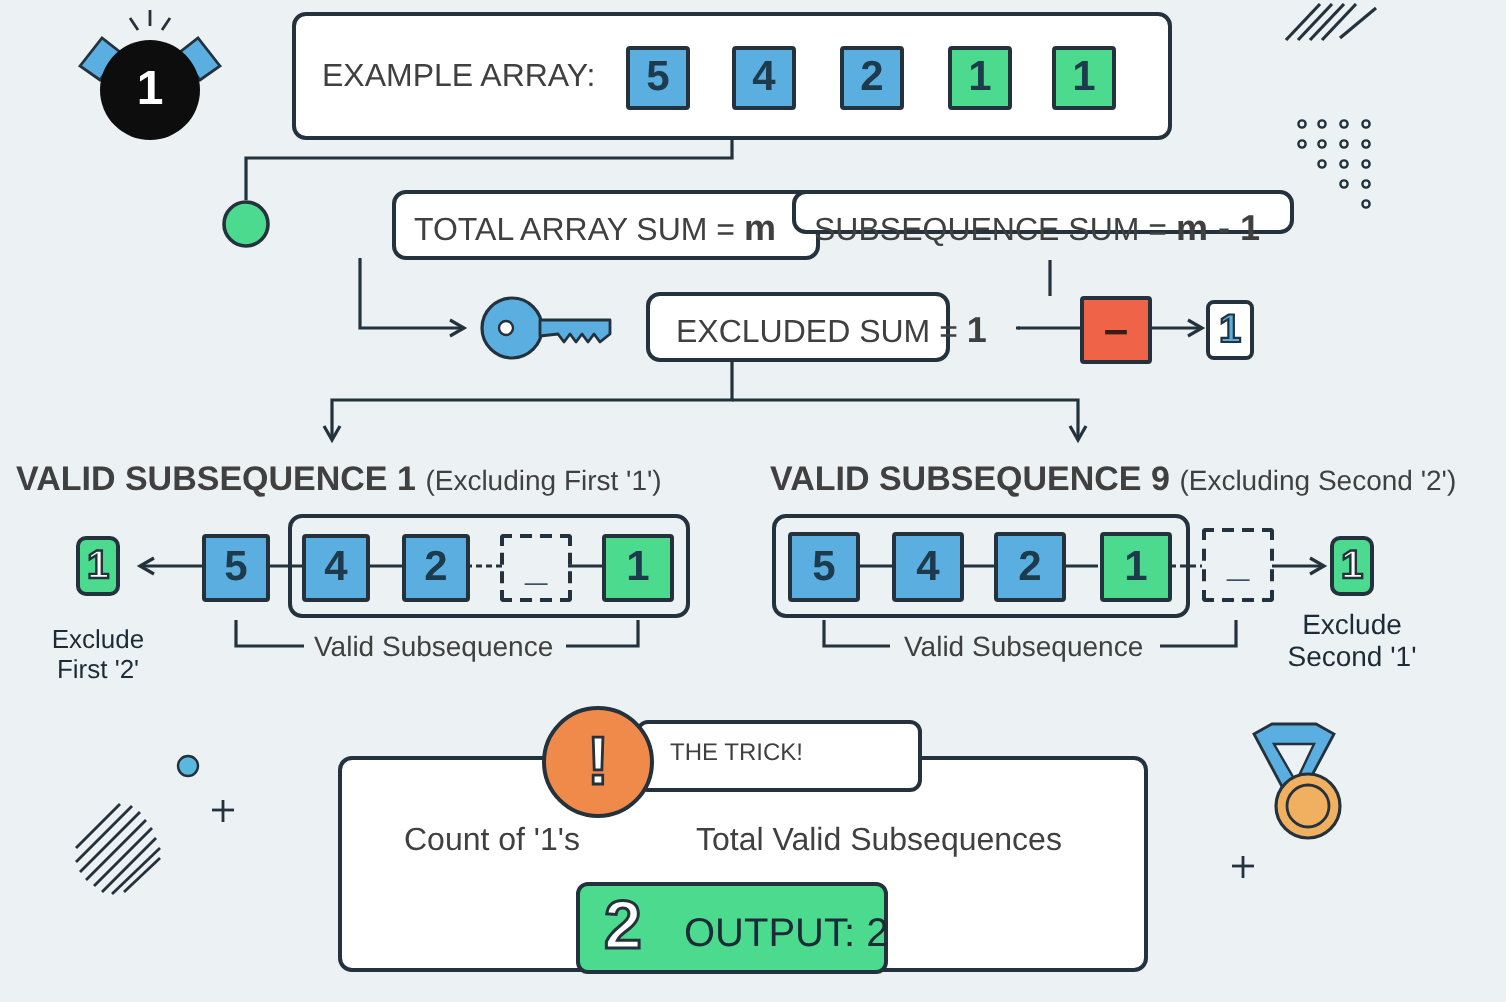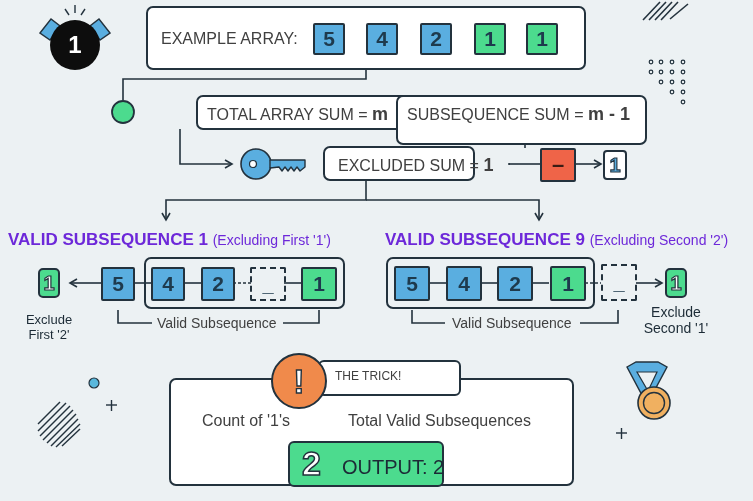--- a/index.html
+++ b/index.html
@@ -7,21 +7,21 @@
          font-family:"Liberation Sans", sans-serif; color:#1c2b36; }
   .abs { position:absolute; }
   .card { position:absolute; background:#fff; border:2px solid #23323d; border-radius:7px; box-sizing:border-box; }
   .cell { position:absolute; width:32px; height:32px; box-sizing:border-box; border:2px solid #23323d;
           border-radius:2px; display:flex; align-items:center; justify-content:center;
           font-weight:bold; font-size:21px; color:#1e3a4d; }
   .blue { background:#5aaee0; }
   .green { background:#4cdb8e; }
   .dash { background:transparent; border:2px dashed #23323d; font-size:20px; }
   .label { position:absolute; white-space:nowrap; font-size:16px; color:#404040; }
-  .hdr { position:absolute; white-space:nowrap; font-size:17px; font-weight:bold; color:#6d28d9; }
+  .hdr { position:absolute; white-space:nowrap; font-size:17px; font-weight:bold; color:#404040; }
   .hdr small { font-weight:normal; font-size:14px; }
   .note { position:absolute; font-size:13px; text-align:center; line-height:15px; color:#1c2b36; }
   svg.lines { position:absolute; left:0; top:0; }
   .outline1 { position:absolute; width:22px; height:30px; box-sizing:border-box; border:2px solid #23323d;
               border-radius:5px; background:#4cdb8e; display:flex; align-items:center; justify-content:center;
               font-weight:bold; font-size:20px; color:#fff; -webkit-text-stroke:1.2px #23323d; }
 </style>
 </head>
 <body>
 
@@ -160,21 +160,21 @@
 <div class="cell blue" style="left:420px;top:23px;">2</div>
 <div class="cell green" style="left:474px;top:23px;">1</div>
 <div class="cell green" style="left:526px;top:23px;">1</div>
 
 <div class="card" style="left:160px;top:95px;width:214px;height:35px;margin-left:36px;">
   <span class="label" style="left:9px;top:7px;font-size:16px;">
     <span>TOTAL ARRAY SUM = </span><b style="font-size:18px;">m</b>
   </span>
 </div>
 
-<div class="card" style="left:396px;top:95px;width:251px;height:50px;">
+<div class="card" style="left:396px;top:95px;width:251px;height:22px;">
   <span class="label" style="left:9px;top:7px;font-size:16px;">
     <span>SUBSEQUENCE SUM = </span><b style="font-size:18px;">m - 1</b>
   </span>
 </div>
 
 <div class="card" style="left:323px;top:146px;width:152px;height:35px;">
   <span class="label" style="left:13px;top:7px;font-size:16px;">
     <span>EXCLUDED SUM = </span><b style="font-size:18px;">1</b>
   </span>
 </div>

